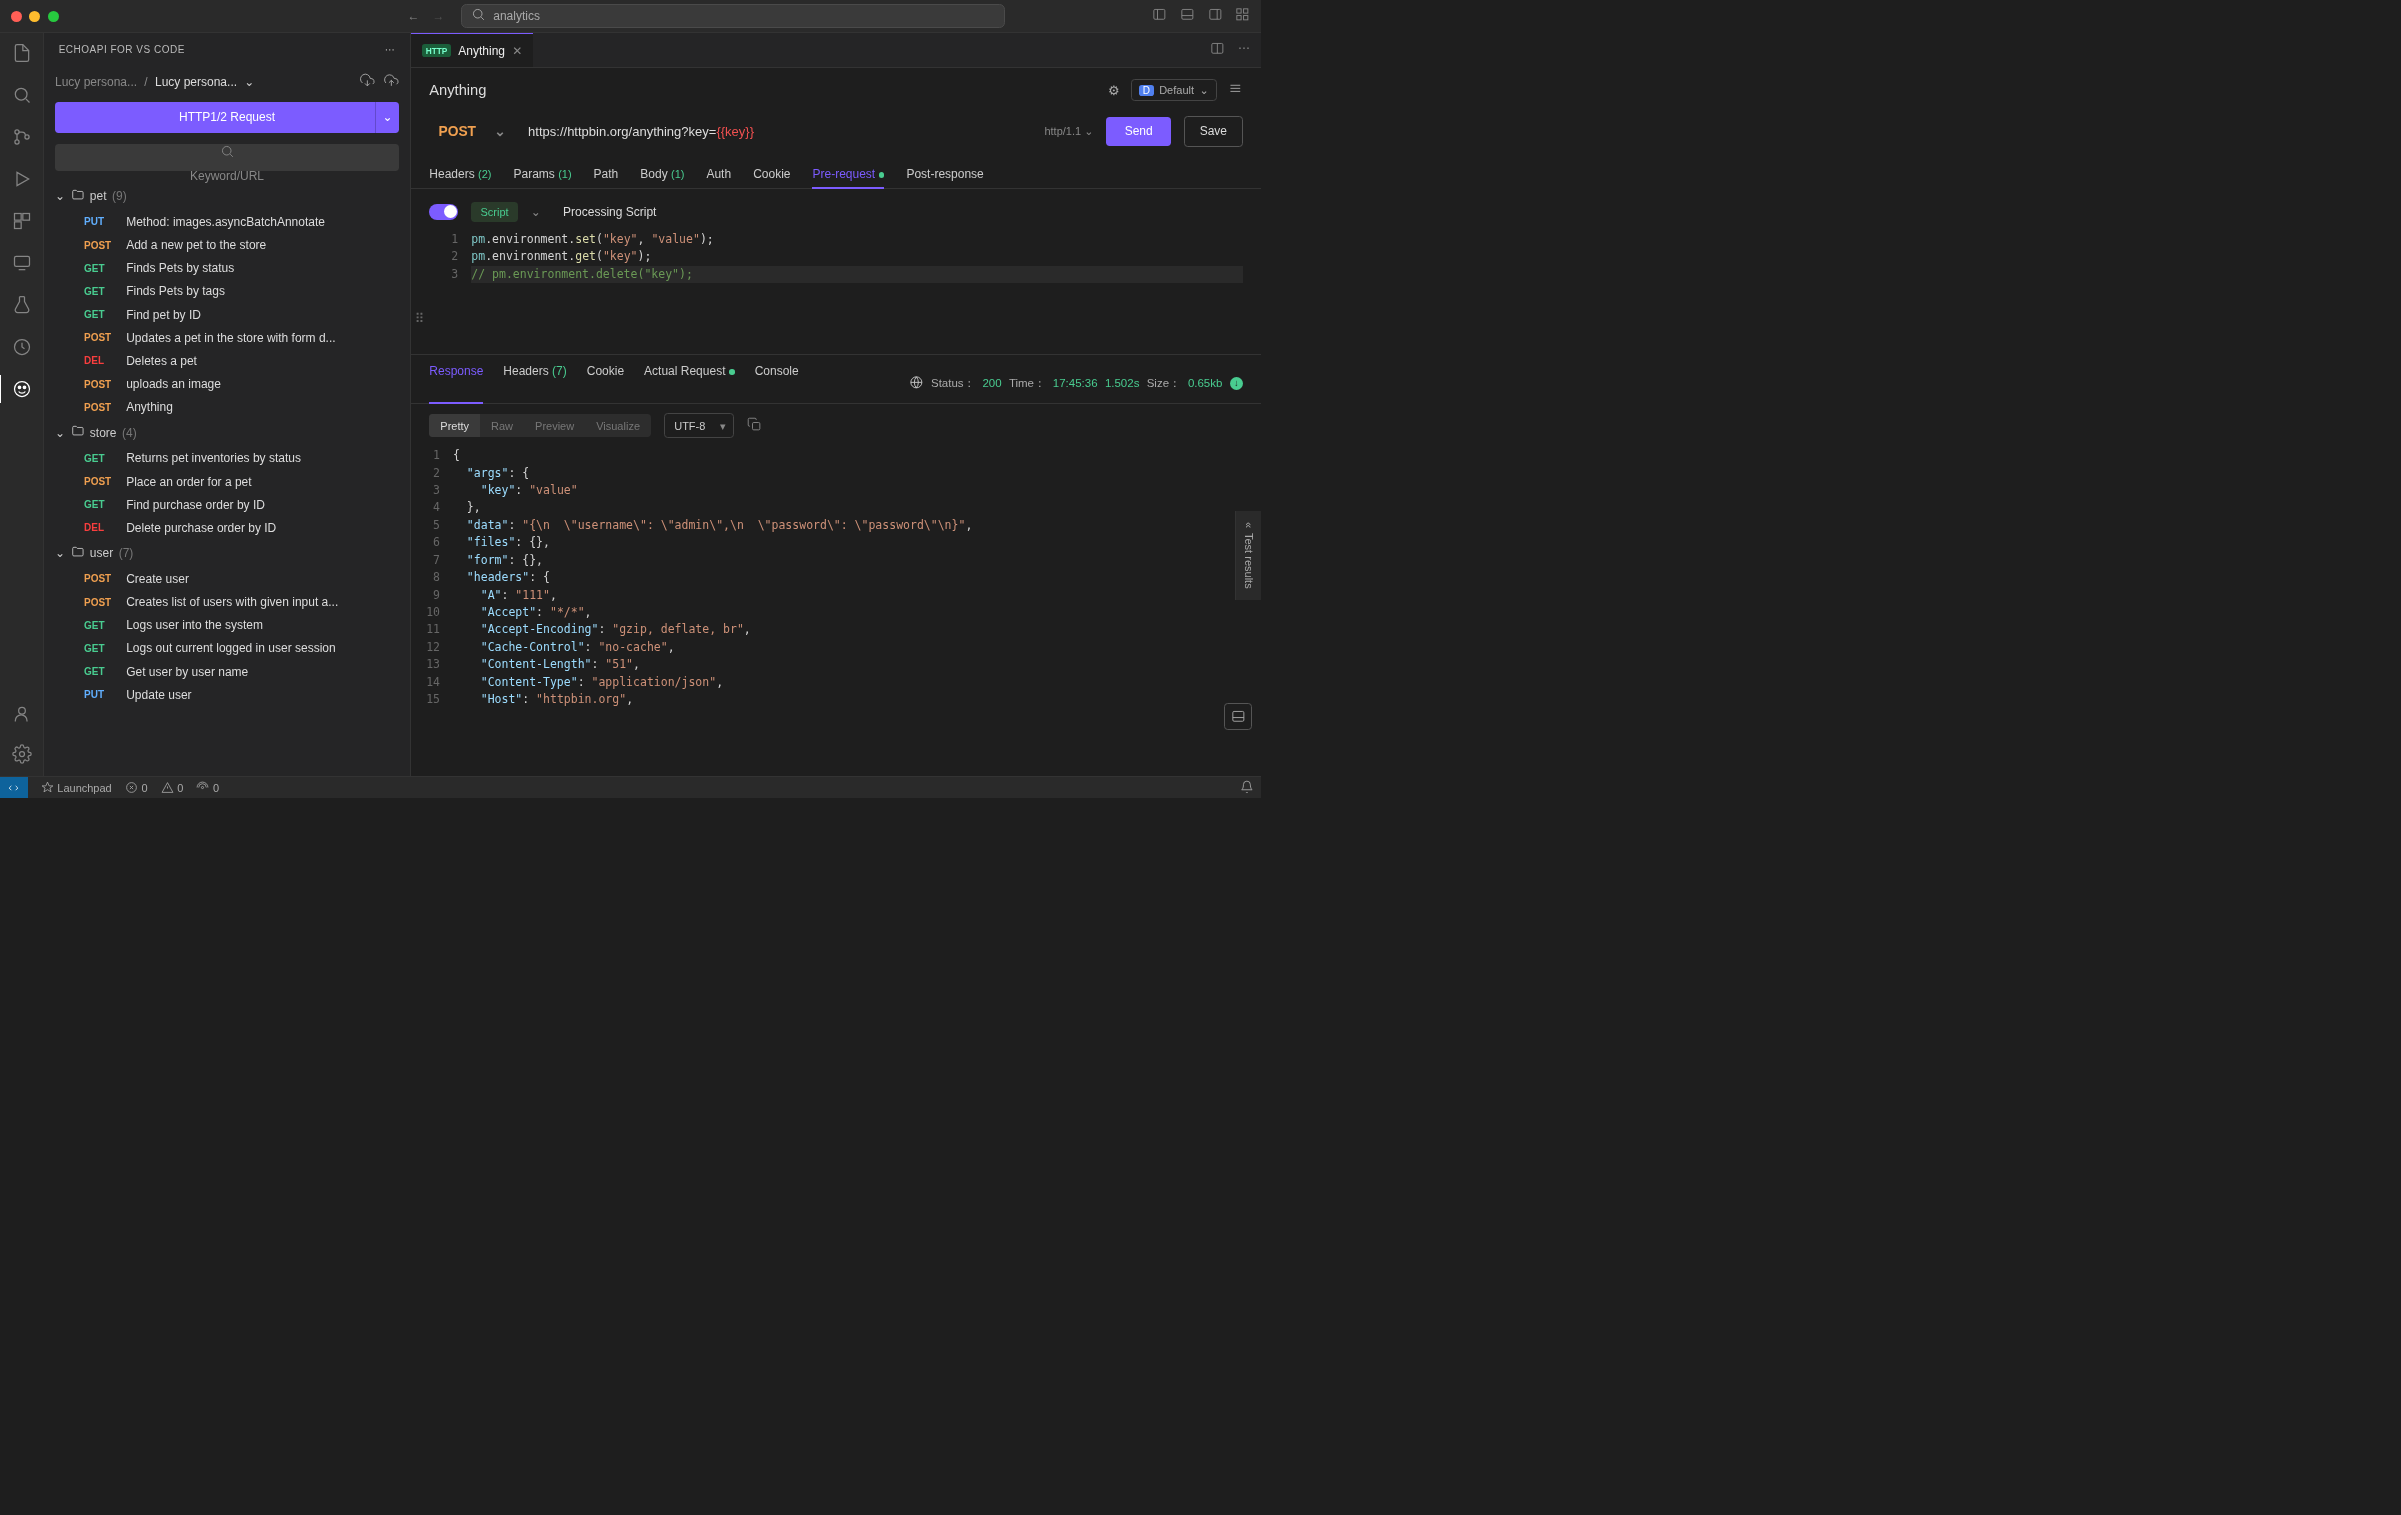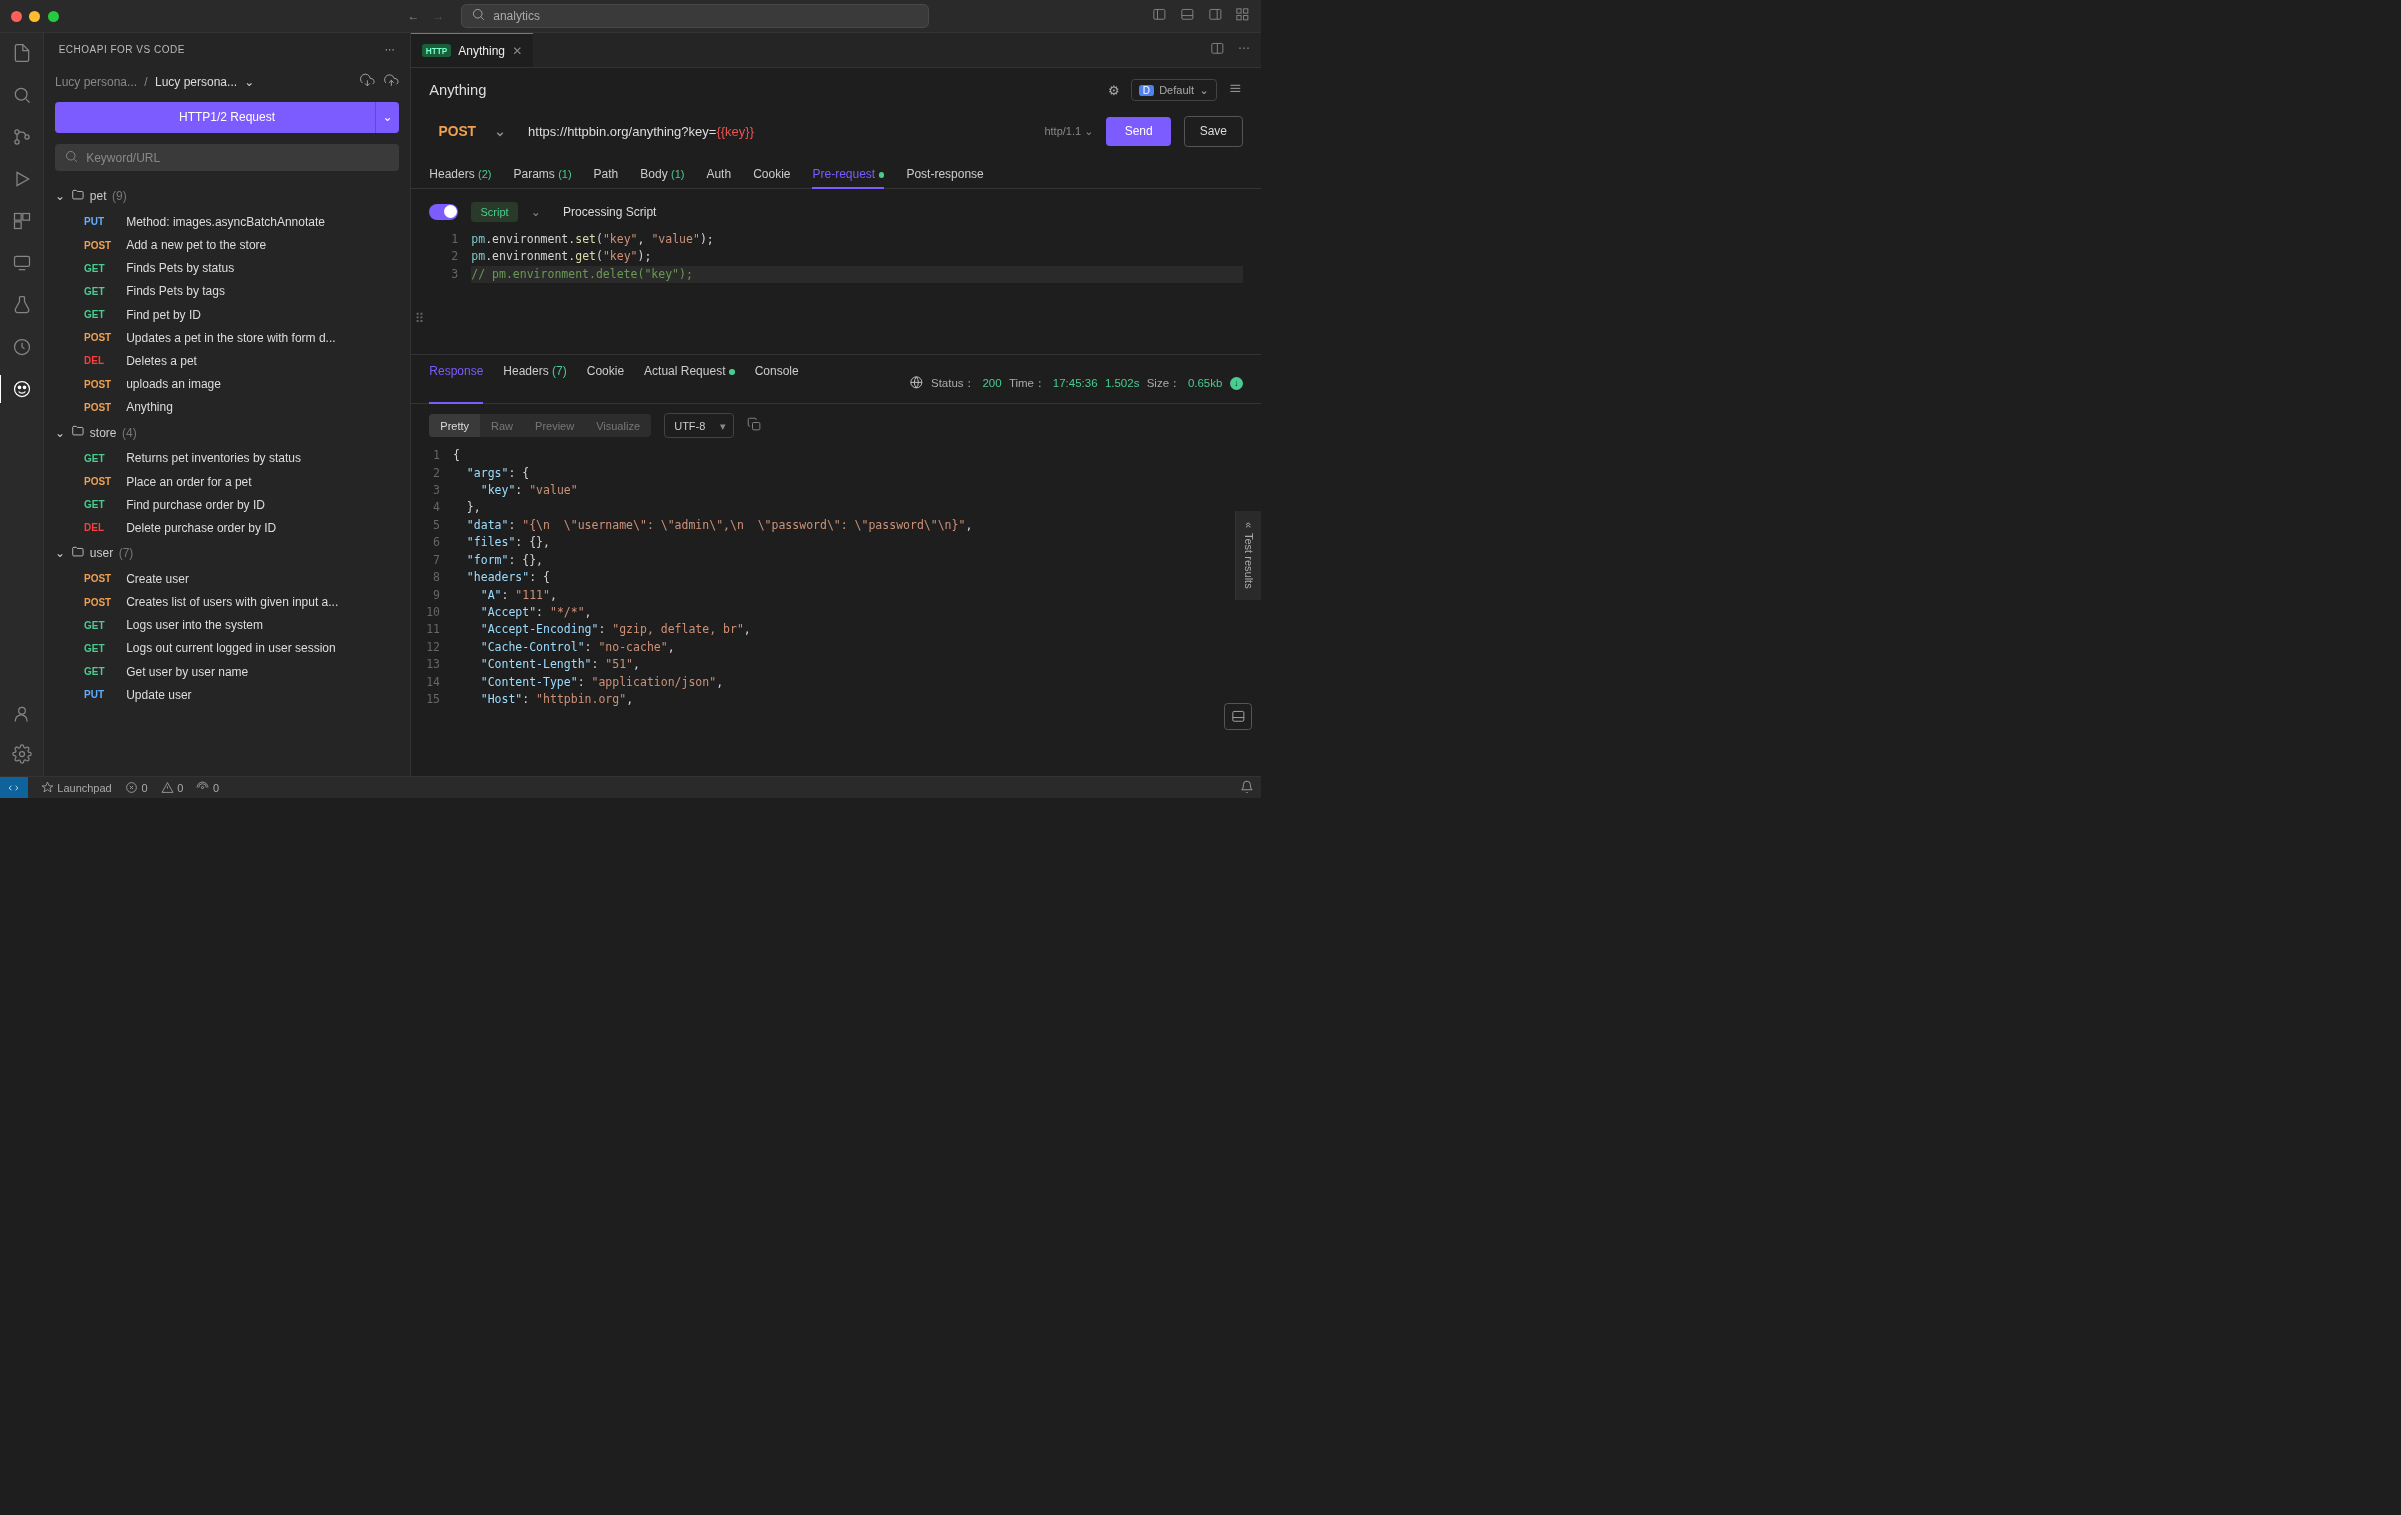--- a/index.html
+++ b/index.html
@@ -4,37 +4,37 @@
 <style>
 * { margin: 0; padding: 0; box-sizing: border-box; }
 body { font-family: -apple-system, BlinkMacSystemFont, "Segoe UI", sans-serif; background: #1e1e1e; color: #cccccc; font-size: 12px; overflow: hidden; width: 1261px; height: 798px; position: relative; }
 .titlebar { height: 33px; background: #2a2a2a; display: flex; align-items: center; padding: 0 11px; border-bottom: 0.9px solid #333; }
 .traffic-lights { display: flex; gap: 7.3px; }
 .traffic-light { width: 11px; height: 11px; border-radius: 50%; }
 .tl-close { background: #ff5f56; }
 .tl-min { background: #ffbd2e; }
 .tl-max { background: #27c93f; }
 .nav-arrows { display: flex; gap: 13px; margin-left: 349px; color: #888; }
-.search-bar { flex: 0 0 auto; margin-left: 16.5px; width: 468px; height: 24px; background: #3a3a3a; border: 0.9px solid #4a4a4a; border-radius: 5.5px; display: flex; align-items: center; padding: 0 9.2px; gap: 7.3px; color: #aaa; }
+.search-bar { flex: 0 0 auto; margin-left: 16.5px; width: 544px; height: 24px; background: #3a3a3a; border: 0.9px solid #4a4a4a; border-radius: 5.5px; display: flex; align-items: center; padding: 0 9.2px; gap: 7.3px; color: #aaa; }
 .titlebar-icons { margin-left: auto; display: flex; gap: 13px; color: #888; }
 .main-layout { display: flex; height: calc(100% - 33px - 22px); }
 .activity-bar { width: 44px; background: #2a2a2a; display: flex; flex-direction: column; align-items: center; padding-top: 9.2px; gap: 20px; border-right: 0.9px solid #333; }
 .activity-bar .icon { width: 22px; height: 22px; display: flex; align-items: center; justify-content: center; color: #858585; cursor: pointer; }
 .activity-bar .icon.active { color: #fff; position: relative; }
 .activity-bar .icon.active::before { content: ''; position: absolute; left: -11px; width: 1.8px; height: 27.5px; background: #fff; }
 .activity-bar .bottom { margin-top: auto; margin-bottom: 11px; display: flex; flex-direction: column; gap: 18.3px; }
 .sidebar { width: 367px; background: #252526; display: flex; flex-direction: column; border-right: 0.9px solid #333; }
 .sidebar-header { height: 33px; display: flex; align-items: center; justify-content: space-between; padding: 0 14.7px; font-size: 10px; letter-spacing: 0.5px; color: #bbb; }
 .breadcrumb-row { display: flex; align-items: center; padding: 7.3px 11px; gap: 7.3px; color: #888; }
 .breadcrumb-row .trunc { overflow: hidden; text-overflow: ellipsis; white-space: nowrap; }
 .breadcrumb-row .white { color: #ddd; }
 .breadcrumb-row .icons { margin-left: auto; display: flex; gap: 9.2px; color: #aaa; }
 .new-req-btn { margin: 3.7px 11px; height: 31px; background: #7c5cff; border-radius: 3.7px; display: flex; align-items: center; justify-content: center; color: #fff; font-size: 12px; position: relative; }
 .new-req-btn .chev { position: absolute; right: 0; width: 24px; height: 100%; border-left: 0.9px solid rgba(0,0,0,0.2); display: flex; align-items: center; justify-content: center; }
-.search-input { margin: 7.3px 11px; height: 27.5px; background: #3a3a3a; border-radius: 3.7px; display: flex; align-items: center; padding: 0 9.2px; gap: 7.3px; color: #888; }
+.search-input { margin: 7.3px 11px; height: 27.5px; background: #3a3a3a; border-radius: 3.7px; display: flex; align-items: center; padding: 0 9.2px; gap: 7.3px; color: #888; flex-direction: column; }
 .tree { flex: 1; overflow-y: auto; padding: 3.7px 0; }
 .tree-folder { display: flex; align-items: center; padding: 5.5px 11px; gap: 5.5px; color: #ccc; cursor: pointer; }
 .tree-folder .count { color: #777; }
 .tree-item { display: flex; align-items: center; padding: 4.6px 11px 4.6px 40px; gap: 9.2px; cursor: pointer; color: #ddd; white-space: nowrap; overflow: hidden; }
 .method { font-weight: bold; font-size: 10px; min-width: 33px; }
 .m-put { color: #61affe; }
 .m-post { color: #f0a050; }
 .m-get { color: #49cc90; }
 .m-del { color: #f93e3e; }
 .editor { flex: 1; display: flex; flex-direction: column; background: #1e1e1e; min-width: 0; }

